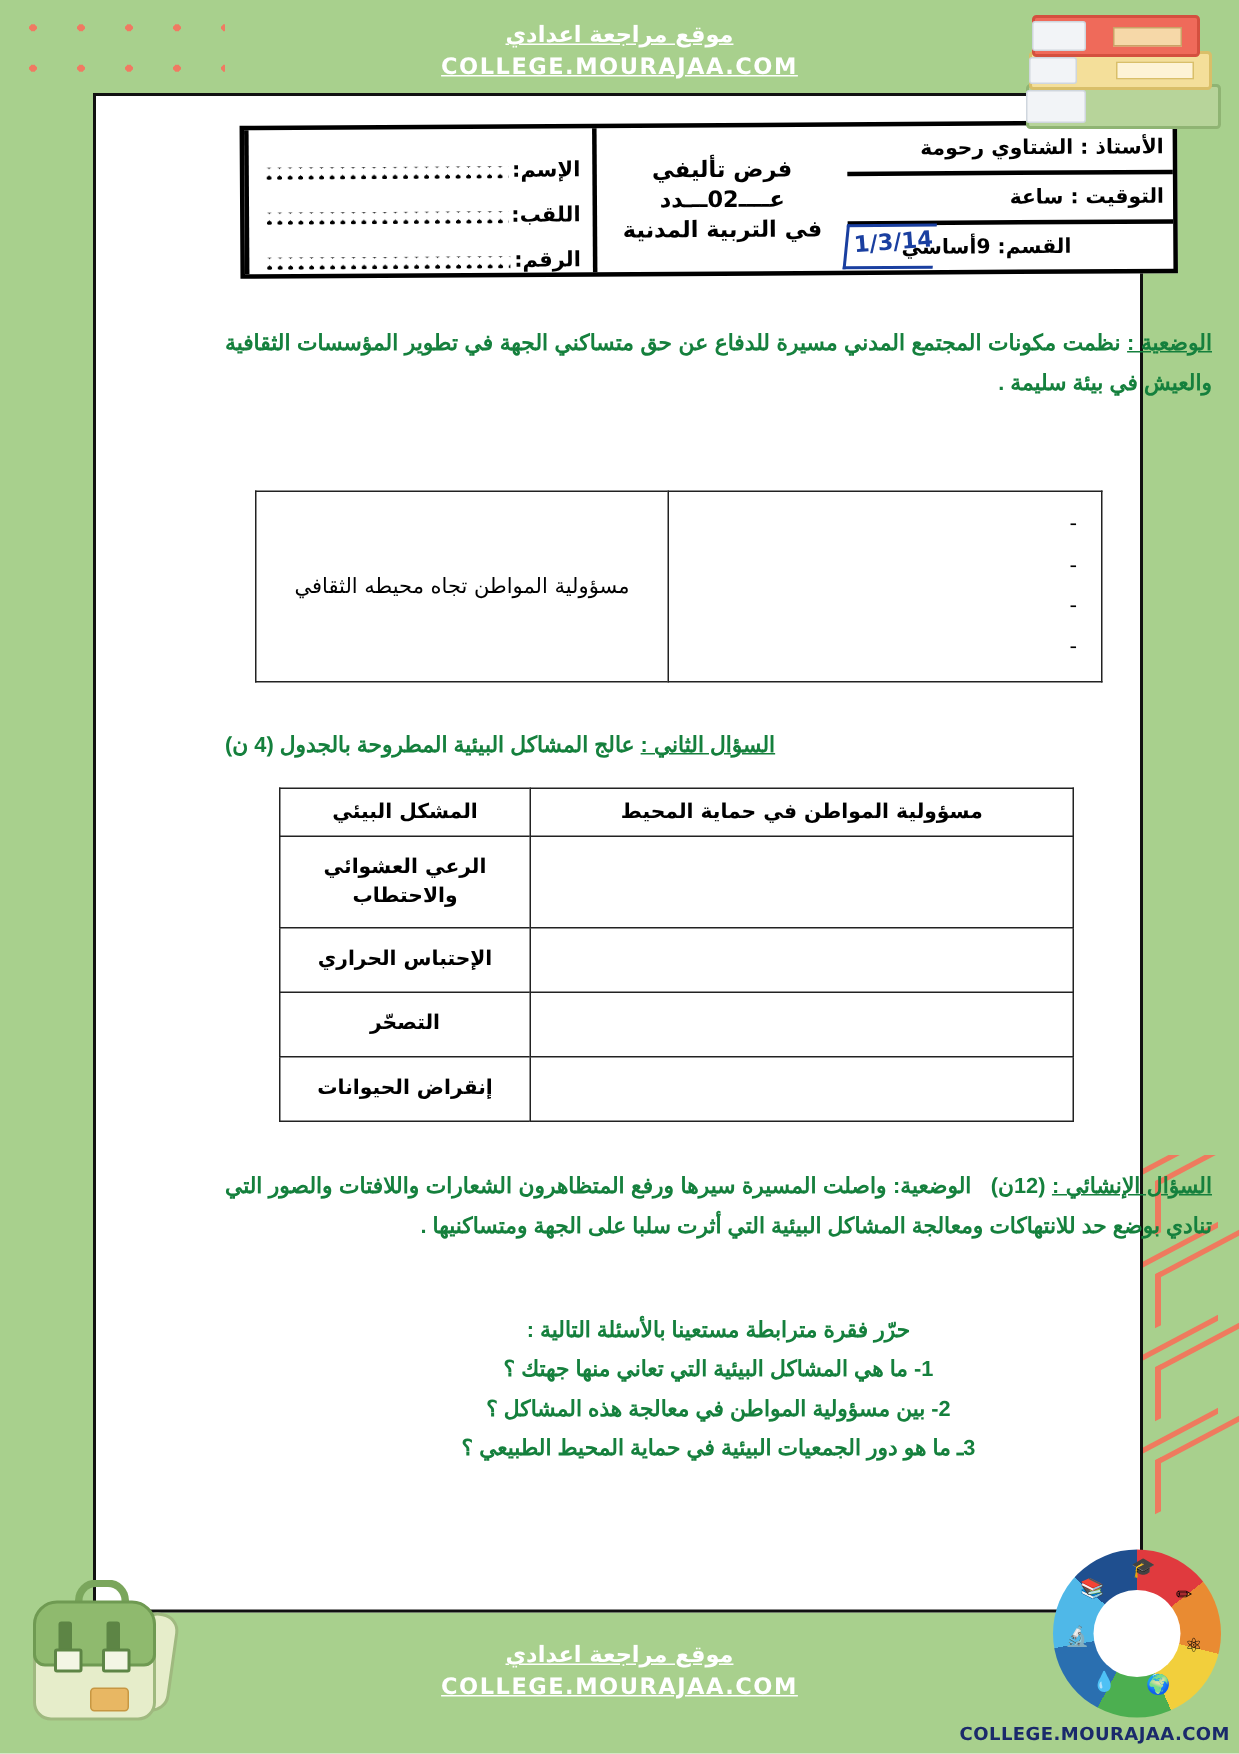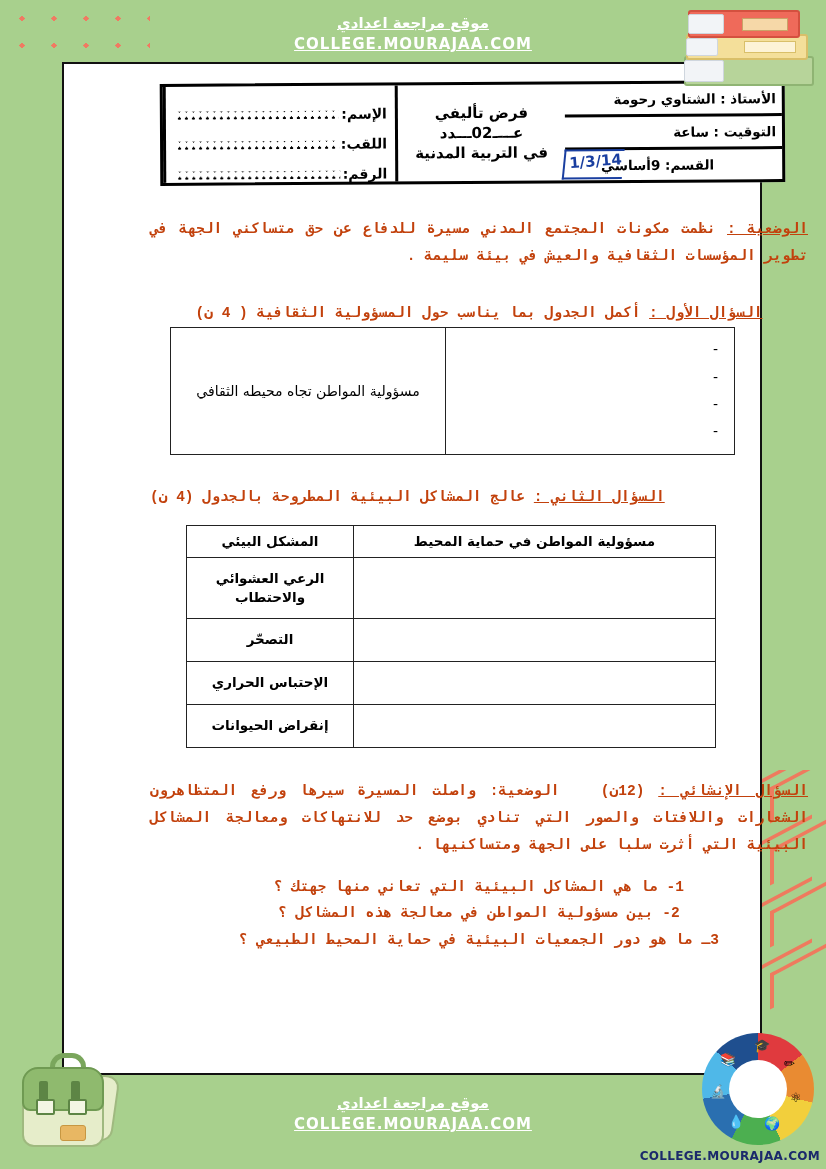--- a/index.html
+++ b/index.html
@@ -159,22 +159,22 @@
   .stamp .arc{
     position:absolute;left:0;right:0;text-align:center;font-size:7.5px;
     font-weight:bold;direction:ltr;letter-spacing:.4px;
   }
   .stamp .arc.top{top:7px;}
   .stamp .arc.bot{bottom:7px;}
 
   
   .body-ar{
     position:absolute;left:24px;right:18px;
-    font-family:Liberation Mono, monospace;
-    color:#c2410c;
+    font-family:Liberation Sans, sans-serif;
+    color:#15803d;
   }
   .sit{top:152px;font-size:14.5px;font-weight:bold;line-height:1.85;text-align:justify;}
   .u{text-decoration:underline;}
 
   .q1{top:240px;font-size:14.5px;font-weight:bold;text-align:center;}
   .q2{top:424px;font-size:14.5px;font-weight:bold;text-align:left;}
 
   table{border-collapse:collapse;background:#fff;}
   .t1{
     position:absolute;left:44px;top:263px;width:565px;height:128px;
@@ -312,23 +312,20 @@
       </div>
     </div>
 
   </div>
 
 
   <div class="body-ar sit">
     <span class="u">الوضعية :</span><span> نظمت مكونات المجتمع المدني مسيرة للدفاع عن حق متساكني الجهة في تطوير المؤسسات الثقافية والعيش في بيئة سليمة .</span>
   </div>
 
-  <div class="body-ar q1">
-    <span class="u">السؤال الأول :</span><span> أكمل الجدول بما يناسب حول المسؤولية الثقافية ( 4 ن)</span>
-  </div>
 
   <table class="t1">
     <tbody>
           <tr>
       <td class="c-l">
         <ul class="dash-list">
           <li>-</li>
           <li>-</li>
           <li>-</li>
           <li>-</li>
@@ -349,40 +346,41 @@
       <th>مسؤولية المواطن في حماية المحيط</th>
       <th class="col-prob">المشكل البيئي</th>
     </tr>
     <tr class="tall">
       <td class="col-ans"></td>
       <td class="col-prob"><span style="white-space:pre-line">الرعي العشوائي
 والاحتطاب</span></td>
     </tr>
     <tr>
       <td class="col-ans"></td>
-      <td class="col-prob">التصحّر</td>
+      <td class="col-prob">الإحتباس الحراري</td>
     </tr>
     <tr>
       <td class="col-ans"></td>
-      <td class="col-prob">الإحتباس الحراري</td>
+      <td class="col-prob">التصحّر</td>
     </tr>
     <tr>
       <td class="col-ans"></td>
       <td class="col-prob">إنقراض الحيوانات</td>
     </tr>
   </tbody>
       </table>
 
   <div class="body-ar q3">
     <span class="u">السؤال الإنشائي :</span>
     <span>(12ن)</span>
     &nbsp;
     <span>الوضعية:</span><span> واصلت المسيرة سيرها ورفع المتظاهرون الشعارات واللافتات والصور التي تنادي بوضع حد للانتهاكات ومعالجة المشاكل البيئية التي أثرت سلبا على الجهة ومتساكنيها .</span>
   </div>
 
   <div class="body-ar instr">
+    <span class="ln">حرّر فقرة مترابطة مستعينا بالأسئلة التالية :</span>
     <span class="ln">1- ما هي المشاكل البيئية التي تعاني منها جهتك ؟</span>
     <span class="ln">2- بين مسؤولية المواطن في معالجة هذه المشاكل ؟</span>
     <span class="ln">3ـ ما هو دور الجمعيات البيئية في حماية المحيط الطبيعي ؟</span>
   </div>
 
 </div>
 </div>
 
 </body></html>

